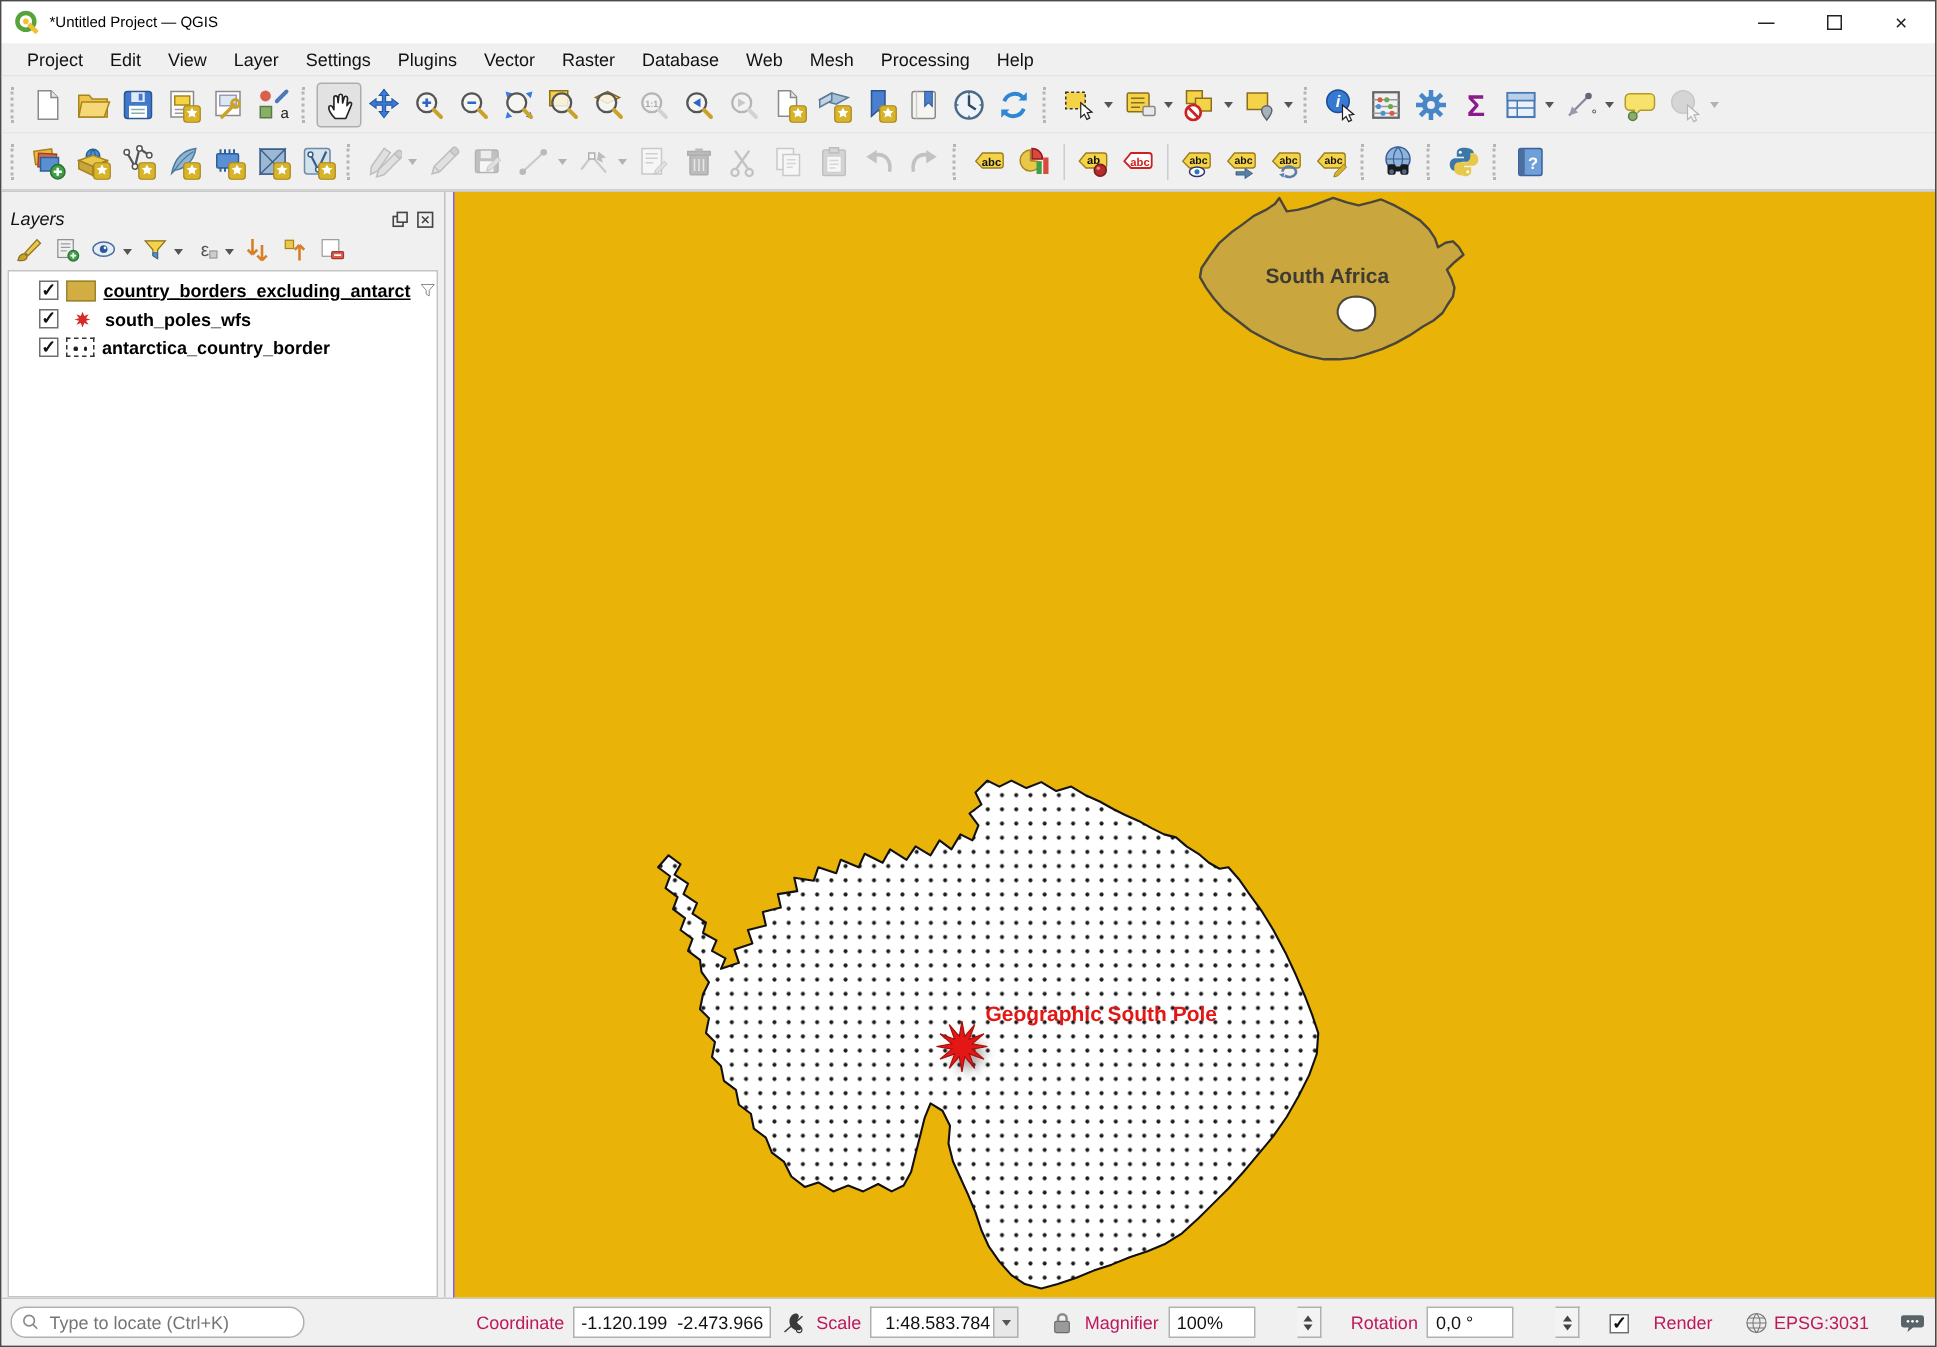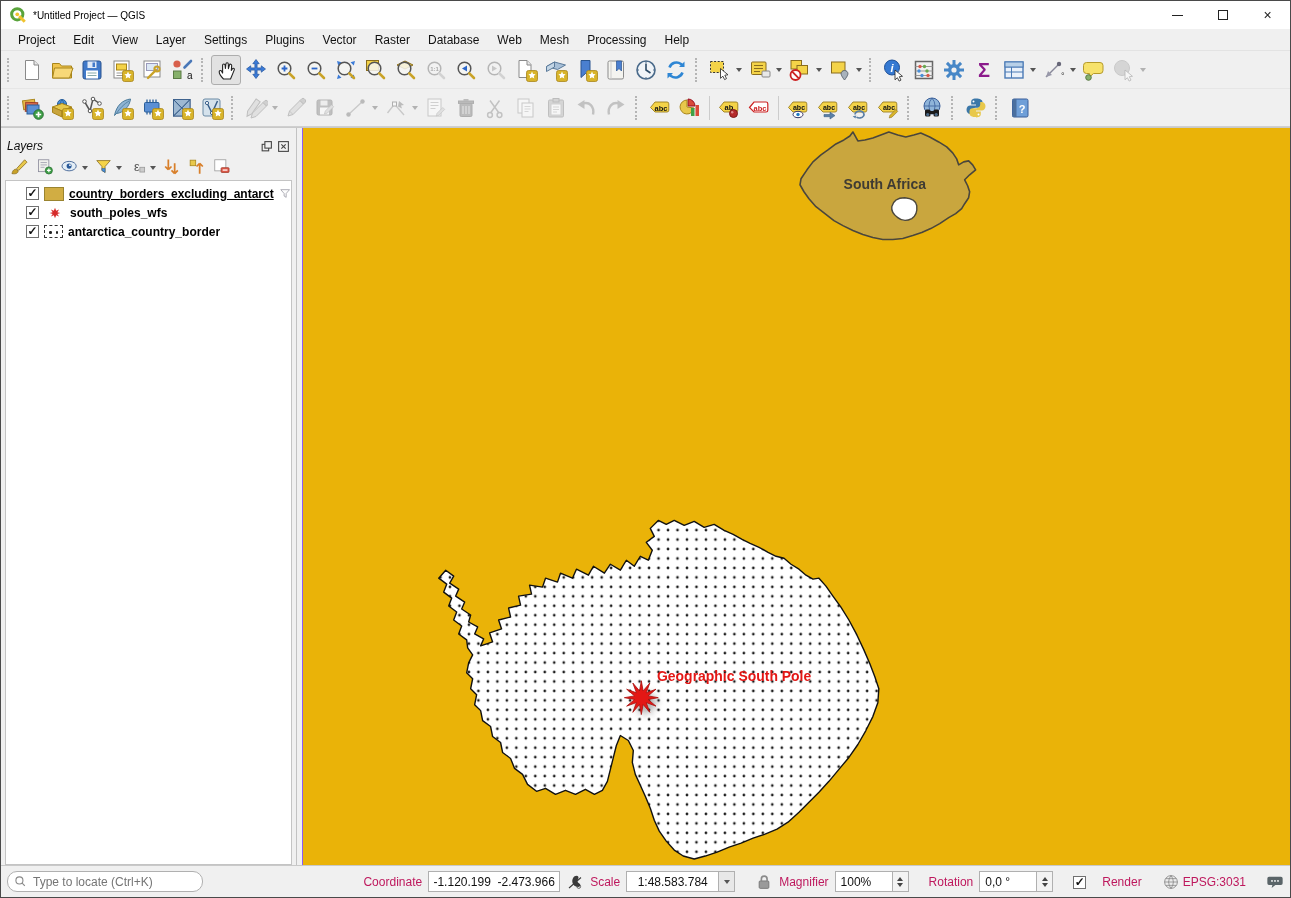--- a/index.html
+++ b/index.html
@@ -55,23 +55,23 @@
   .map-canvas{flex:1 1 auto;background:#eab308;border-left:1px solid #8b5cf6;position:relative;min-width:0;}
   .map-canvas svg{position:absolute;inset:0;}
   
   .statusbar{height:32px;flex:0 0 32px;background:#f0f0f0;border-top:1px solid #c9c9c9;display:flex;align-items:center;font-size:12px;color:#222;padding:0 6px;gap:6px;}
   .locate{width:196px;height:21px;border:1px solid #b0b0b0;border-radius:10px;background:#fff;display:flex;align-items:center;padding:0 6px;gap:4px;}
   .locate input{border:none;outline:none;flex:1;font-size:12px;font-family:"Liberation Sans",sans-serif;color:#333;background:transparent;min-width:0;}
   .sb-label{color:#be185d;}
   .sb-input{height:21px;border:1px solid #b0b0b0;background:#fff;font-size:12px;font-family:"Liberation Sans",sans-serif;color:#111;text-align:center;}
   .coord-in{width:132px;}
   .scale-wrap{display:flex;align-items:center;height:21px;}
-  .scale-in{width:92px;border-right:none;}
+  .scale-in{width:82px;border-right:none;text-align:right;}
   .combo-btn{width:17px;height:21px;border:1px solid #b0b0b0;background:#e8e8e8;display:flex;align-items:center;justify-content:center;}
-  .spin-wrap{display:flex;align-items:center;height:21px;}
+  .spin-wrap{display:flex;align-items:center;height:21px;gap:28px;}
   .spin-in{text-align:left;padding-left:5px;}
   .mag-in{width:58px;}
   .rot-in{width:58px;}
   .spin-btns{width:16px;height:21px;border:1px solid #b0b0b0;border-left:none;background:#f3f3f3;display:flex;flex-direction:column;align-items:center;justify-content:center;gap:2px;}
   .up{width:0;height:0;border:3px solid transparent;border-bottom:4px solid #444;}
   .down{width:0;height:0;border:3px solid transparent;border-top:4px solid #444;}
   .render-wrap{display:flex;align-items:flex-end;gap:16px;}
   .crs-wrap{display:flex;align-items:center;gap:3px;}
   .sb-icon{width:18px;height:18px;}
   .gap{width:8px;}

